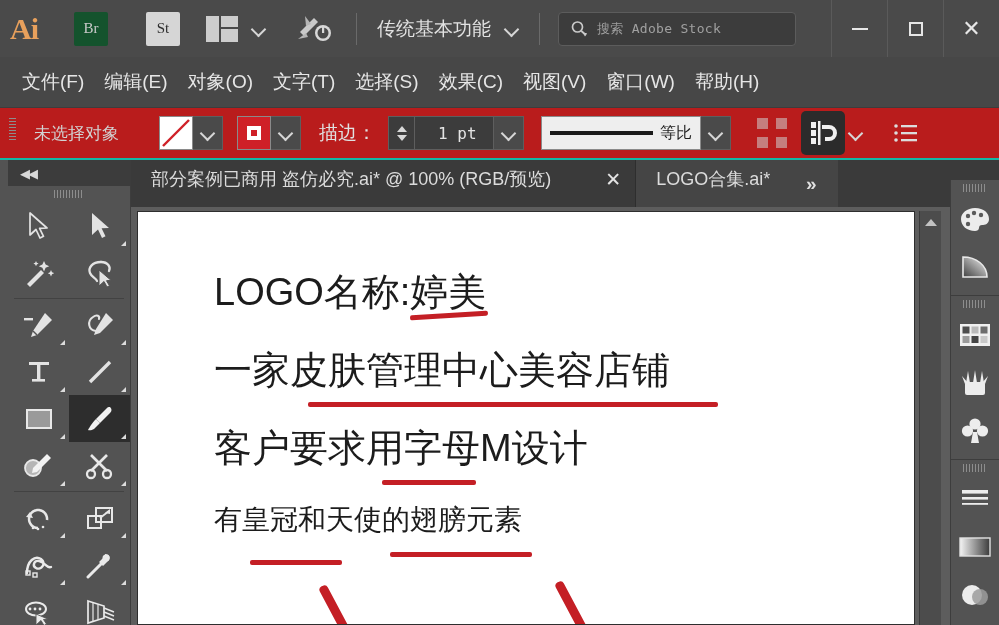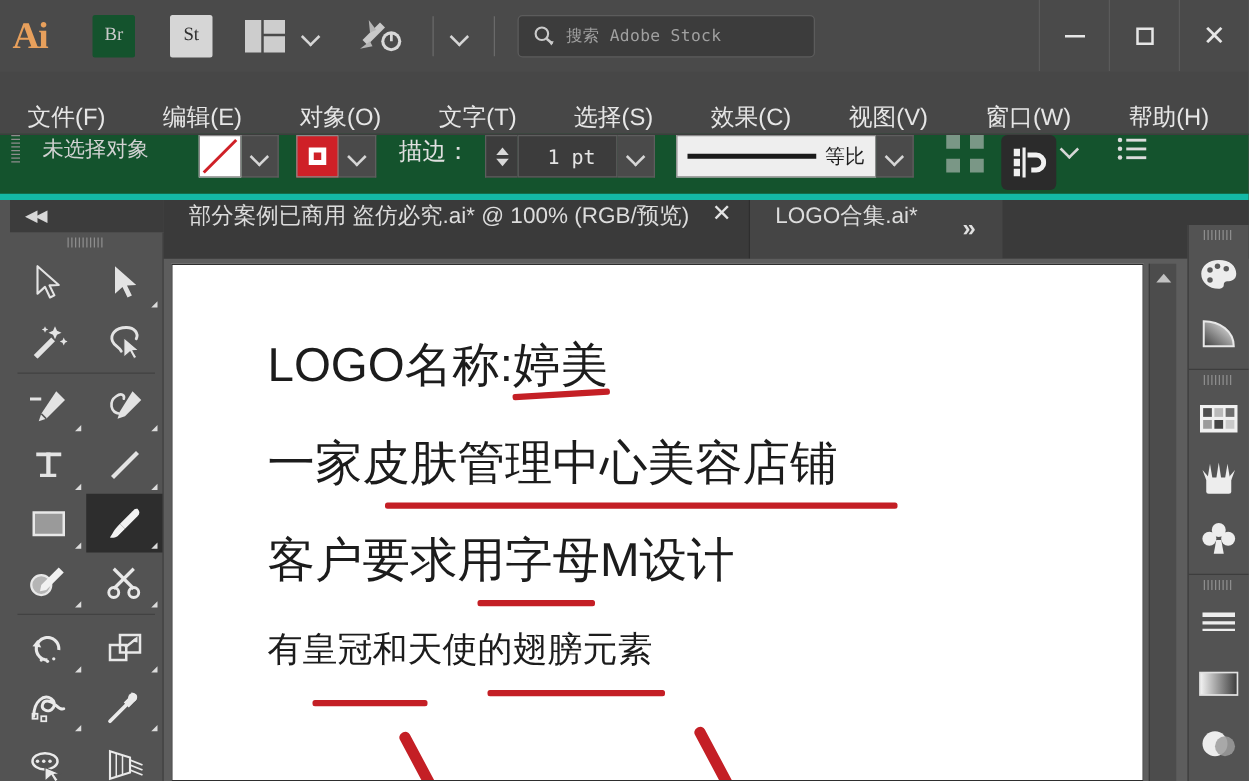--- a/index.html
+++ b/index.html
@@ -23,21 +23,21 @@
     display: flex; align-items: center; justify-content: center;
     color: #e8a05c; font-size: 30px; font-weight: bold;
     letter-spacing: -1px; font-family: "Liberation Serif", serif;
   }
   .tb-icon-sq {
     width: 34px; height: 34px; border-radius: 2px;
     display: flex; align-items: center; justify-content: center;
     font-size: 15px; font-family: "Liberation Serif", serif;
   }
   .br-badge { background: #14532d; color: #c9c9c9; margin-left: 30px; }
-  .st-badge { background: #d6d6d6; color: #2e2e2e; margin-left: 28px; }
+  .st-badge { background: #d6d6d6; color: #2e2e2e; margin-left: 38px; }
   .arrange-ico { margin-left: 26px; width: 32px; height: 26px; position: relative; }
   .arrange-ico i { position: absolute; background: #cdcdcd; display: block; }
   .arr-l { left: 0; top: 0; width: 13px; height: 26px; }
   .arr-tr { left: 15px; top: 0; width: 17px; height: 11px; }
   .arr-br { left: 15px; top: 13px; width: 17px; height: 13px; }
   .chev {
     width: 22px; height: 22px; position: relative; display: inline-block;
   }
   .chev::after {
     content: ""; position: absolute; left: 5px; top: 6px;
@@ -65,32 +65,32 @@
     width: 56px; height: 57px; display: flex; align-items: center; justify-content: center;
     color: #e6e6e6; font-size: 18px; border-left: 1px solid #5a5a5a;
   }
   .win-min i { display: block; width: 16px; height: 2px; background: #e6e6e6; }
   .win-max i { display: block; width: 14px; height: 14px; border: 2px solid #e6e6e6; }
   .win-close { font-size: 22px; font-weight: 300; }
 
   
   .menubar {
     position: absolute; left: 0; top: 57px; width: 999px; height: 50px;
-    background: #474747; display: flex; align-items: flex-end; gap: 26px;
+    background: #474747; display: flex; align-items: center;
   }
   .menu-item {
     color: #e6e6e6; font-size: 19px; padding: 0 10px; white-space: nowrap;
   }
   .menu-item:first-child { margin-left: 12px; }
 
   
   .controlbar {
     position: absolute; left: 0; top: 107px; width: 999px; height: 53px;
-    background: #14532d; border-top: 1px solid #3d3d3d; border-bottom: 5px solid #14b8a6;
-    display: flex; align-items: flex-start;
+    background: #b91c1c; border-top: 1px solid #3d3d3d; border-bottom: 2px solid #14b8a6;
+    display: flex; align-items: center;
   }
   .grip { margin-left: 9px; width: 8px; height: 30px; }
   .grip i { display: block; width: 7px; height: 1px; background: #8d8d8d; margin-bottom: 2px; }
   .nosel { margin-left: 17px; color: #d2d2d2; font-size: 17px; white-space: nowrap; }
   .swatch-group { display: flex; align-items: center; }
   .swatch {
     width: 34px; height: 34px; border: 1px solid #8a8a8a;
     display: flex; align-items: center; justify-content: center;
   }
   .swatch-fill { background: #fff; position: relative; overflow: hidden; }
@@ -133,22 +133,22 @@
     display: flex; align-items: center; justify-content: center;
   }
   .list-ico { margin-left: 26px; width: 26px; height: 22px; }
 
   
   .tabbar {
     position: absolute; left: 131px; top: 160px; width: 868px; height: 47px;
     background: #3a3a3a; display: flex; align-items: stretch;
   }
   .doc-tab {
-    display: flex; align-items: flex-start; padding: 0 14px 16px 20px;
-    color: #dcdcdc; font-size: 18px; white-space: nowrap;
+    display: flex; align-items: flex-end; padding: 0 14px 16px 20px;
+    color: #dcdcdc; font-size: 18px; white-space: nowrap; gap: 36px;
   }
   .doc-tab.active { background: #3a3a3a; }
   .doc-tab.inactive { background: #454545; border-left: 1px solid #2e2e2e; }
   .tab-close { margin-left: 18px; color: #e4e4e4; font-size: 19px; font-weight: bold; }
   .tab-overflow {
     display: flex; align-items: center; justify-content: center;
     width: 54px; background: #454545; color: #e0e0e0; font-size: 19px; font-weight: bold;
   }
 
   
@@ -240,20 +240,21 @@
         <path d="M4 20 L18 6 L22 10 L8 24 Z" fill="#c9c9c9"></path>
         <path d="M9 4 L15 12 L10 14 Z" fill="#b5b5b5"></path>
         <path d="M2 27 L10 21 L12 25 Z" fill="#b5b5b5"></path>
         <circle cx="27" cy="21" r="8" fill="#d8d8d8"></circle>
         <circle cx="27" cy="21" r="5.5" fill="#4a4a4a"></circle>
         <rect x="26" y="15" width="2.2" height="6" fill="#d8d8d8"></rect>
       </svg>
     </div>
 
     <div class="tb-sep"></div>
+    <div class="workspace-label">传统基本功能</div>
     <span class="chev chev-sm"></span>
     <div class="tb-sep2"></div>
 
     <div class="search-box">
       <span class="search-ico">
         <svg width="20" height="20" viewBox="0 0 20 20">
           <circle cx="8.5" cy="8" r="5" fill="none" stroke="#cacaca" stroke-width="1.7"></circle>
           <line x1="12.3" y1="12" x2="17" y2="16" stroke="#cacaca" stroke-width="1.9"></line>
           <path d="M14 14 l4 0 -2 3.4 Z" fill="#cacaca"></path>
         </svg>

